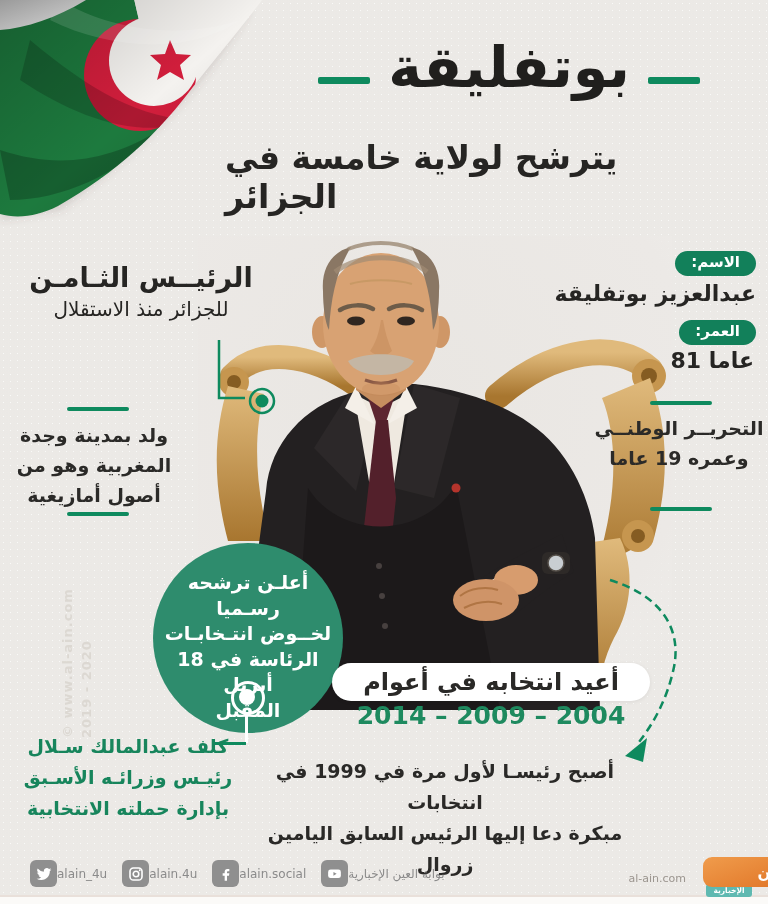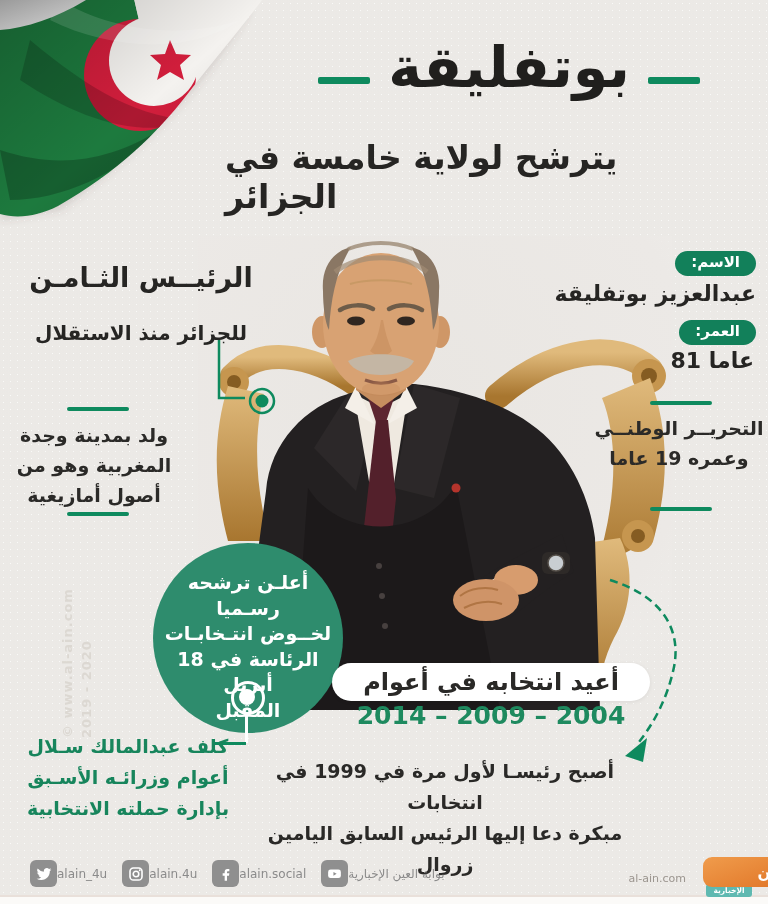--- a/index.html
+++ b/index.html
@@ -19,21 +19,21 @@
   
   .pill{background:#12805a;color:#fff;font-size:15px;font-weight:700;border-radius:999px;padding:2px 16px 5px;display:inline-block;}
   .pill-name{right:12px;top:251px;}
   .pill-age{right:12px;top:320px;}
   .val{font-size:22px;font-weight:900;color:#262523;text-align:right;}
   .val-name{right:12px;top:281px;}
   .val-age{right:14px;top:348px;}
   
   .rank{left:20px;top:260px;width:242px;text-align:center;color:#262523;}
   .rank-l1{font-size:27px;font-weight:900;line-height:1.3;}
-  .rank-l2{font-size:20px;font-weight:700;line-height:1.45;margin-top:24px;}
+  .rank-l2{font-size:20px;font-weight:400;line-height:1.45;}
   
   .hr{height:4px;width:62px;background:#0e8a5e;border-radius:2px;}
   .hr1{left:67px;top:407px;} .hr2{left:67px;top:512px;}
   .hr3{left:650px;top:401px;} .hr4{left:650px;top:507px;}
   .fact{font-size:19px;font-weight:700;color:#2b2a28;text-align:center;line-height:30px;}
   .fact-birth{left:6px;top:420px;width:176px;}
   .fact-army{right:4px;top:413px;width:170px;}
   
   .gcircle{left:153px;top:543px;width:190px;height:190px;border-radius:50%;background:#2e8c6d;color:#fff;
     text-align:center;font-size:19px;font-weight:700;line-height:25.5px;padding-top:0;box-sizing:border-box;}
@@ -235,21 +235,21 @@
   <div class="abs white-pill" dir="rtl">أعيد انتخابه في أعوام</div>
   <div class="abs years" dir="ltr">2014 – 2009 – 2004</div>
 
   <svg class="abs" style="left:595px;top:572px;" width="105" height="195" viewBox="0 0 105 195">
     <path d="M15 8 C 70 25, 86 60, 79 95 C 72 128, 58 152, 44 170" stroke="#0e8a5e" stroke-width="2.5" stroke-dasharray="8 5" fill="none"></path>
     <polygon points="30,184 52,166 48,190" fill="#0e8a5e"></polygon>
   </svg>
 
   <div class="abs campaign" dir="rtl">
     <div>كلف عبدالمالك سـلال</div>
-    <div>أعوام وزرائـه الأسـبق</div>
+    <div>رئيـس وزرائـه الأسـبق</div>
     <div>بإدارة حملته الانتخابية</div>
   </div>
 
   <div class="abs firstterm" dir="rtl">
     <div>أصبح رئيسـا لأول مرة في 1999 في انتخابات</div>
     <div>مبكرة دعا إليها الرئيس السابق اليامين زروال</div>
   </div>
 
   <div class="abs wm">
     <div>© www.al-ain.com</div>

